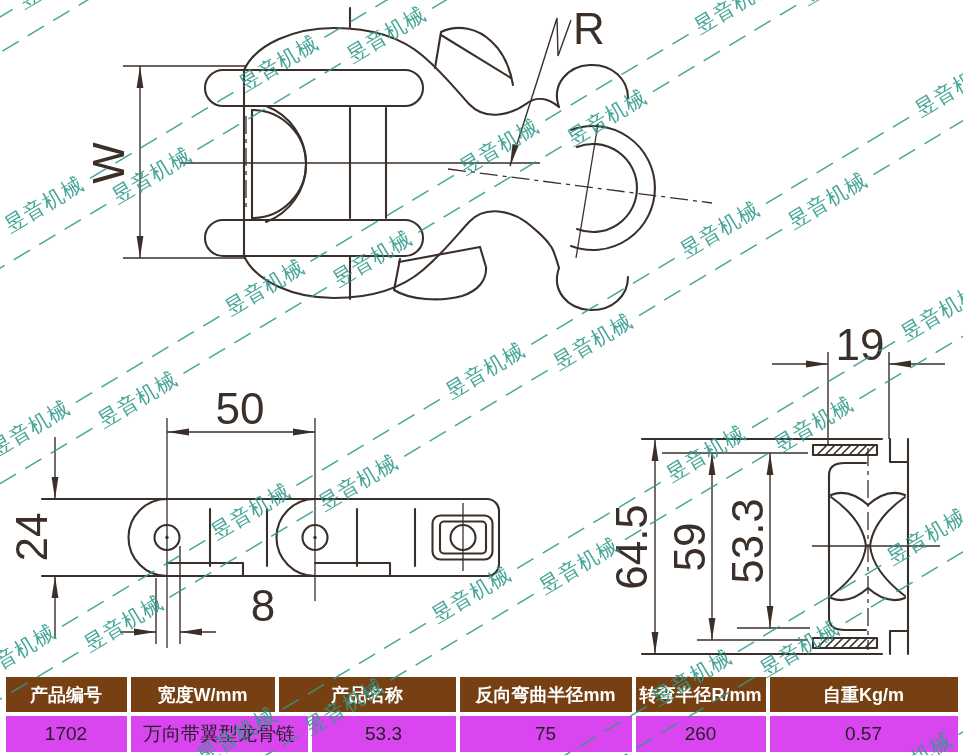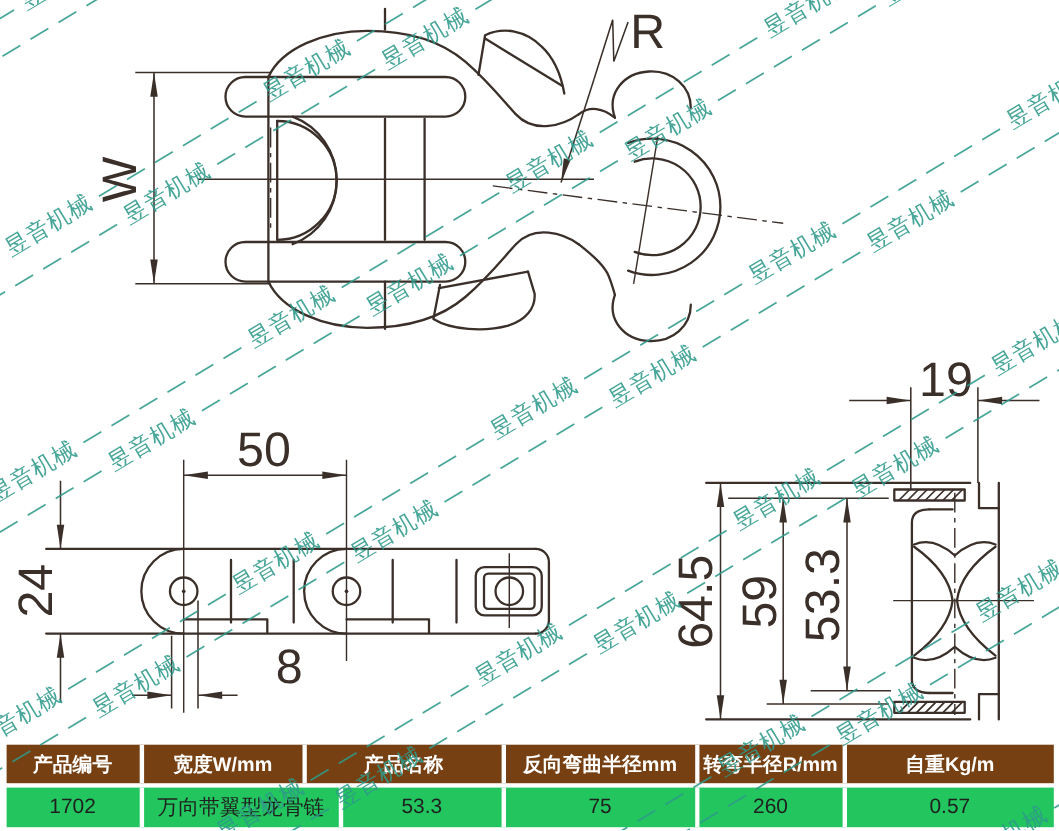--- a/index.html
+++ b/index.html
@@ -22,21 +22,21 @@
            font-size:21px;letter-spacing:1px;opacity:0.88;
            font-family:"DejaVu Sans","Liberation Sans",sans-serif;}
   
   #spec-table{position:absolute;left:0;top:677px;width:963px;z-index:2;}
   .t-row{display:flex;justify-content:center;}
   .t-head{border-bottom:4px solid #ffffff;}
   .cell{display:flex;align-items:center;justify-content:center;box-sizing:border-box;
         border-right:4px solid #ffffff;}
   .cell:last-child{border-right:none;}
   .t-head .cell{height:35px;background:#764012;color:#ffffff;font-size:18px;font-weight:600;}
-  .t-body .cell{height:36px;background:#22c55e;color:#1F1F1F;font-size:19px;}
+  .t-body .cell{height:36px;background:#d946ef;color:#1F1F1F;font-size:19px;}
   .c0{width:125px}.c1{width:181px}.c2{width:148px}.c3{width:176px}.c4{width:134px}.c5{width:188px}
 </style>
 </head>
 <body>
 
 <div id="page">
 
   <svg id="drawing" width="963" height="677" viewBox="0 0 963 677">
 
     <g>

